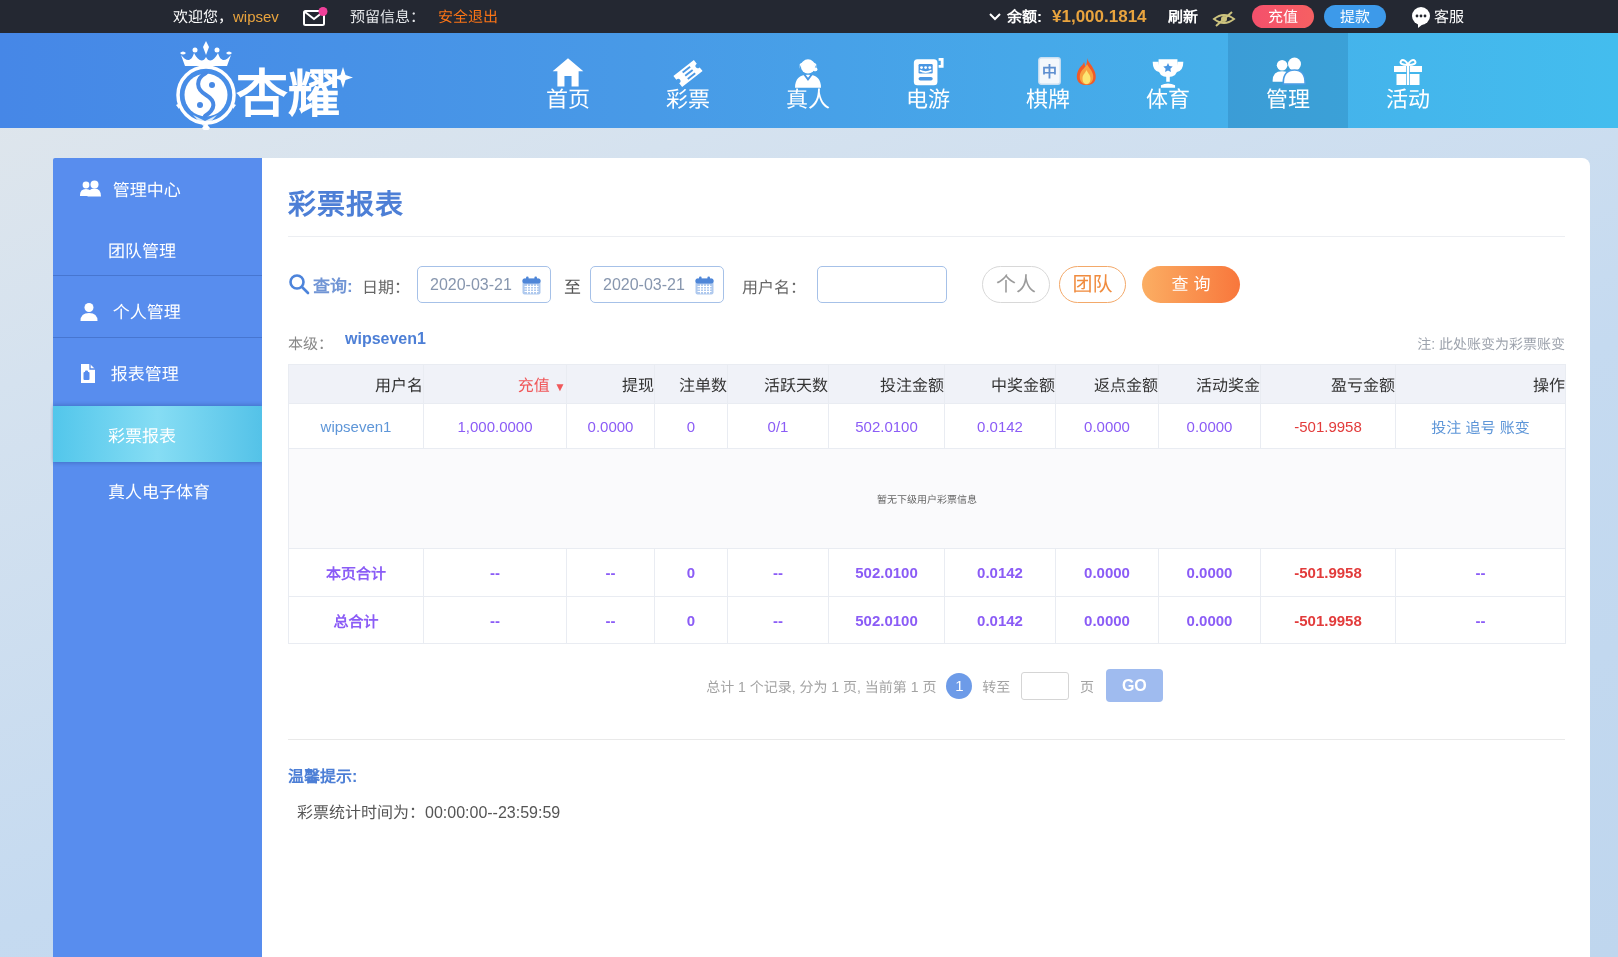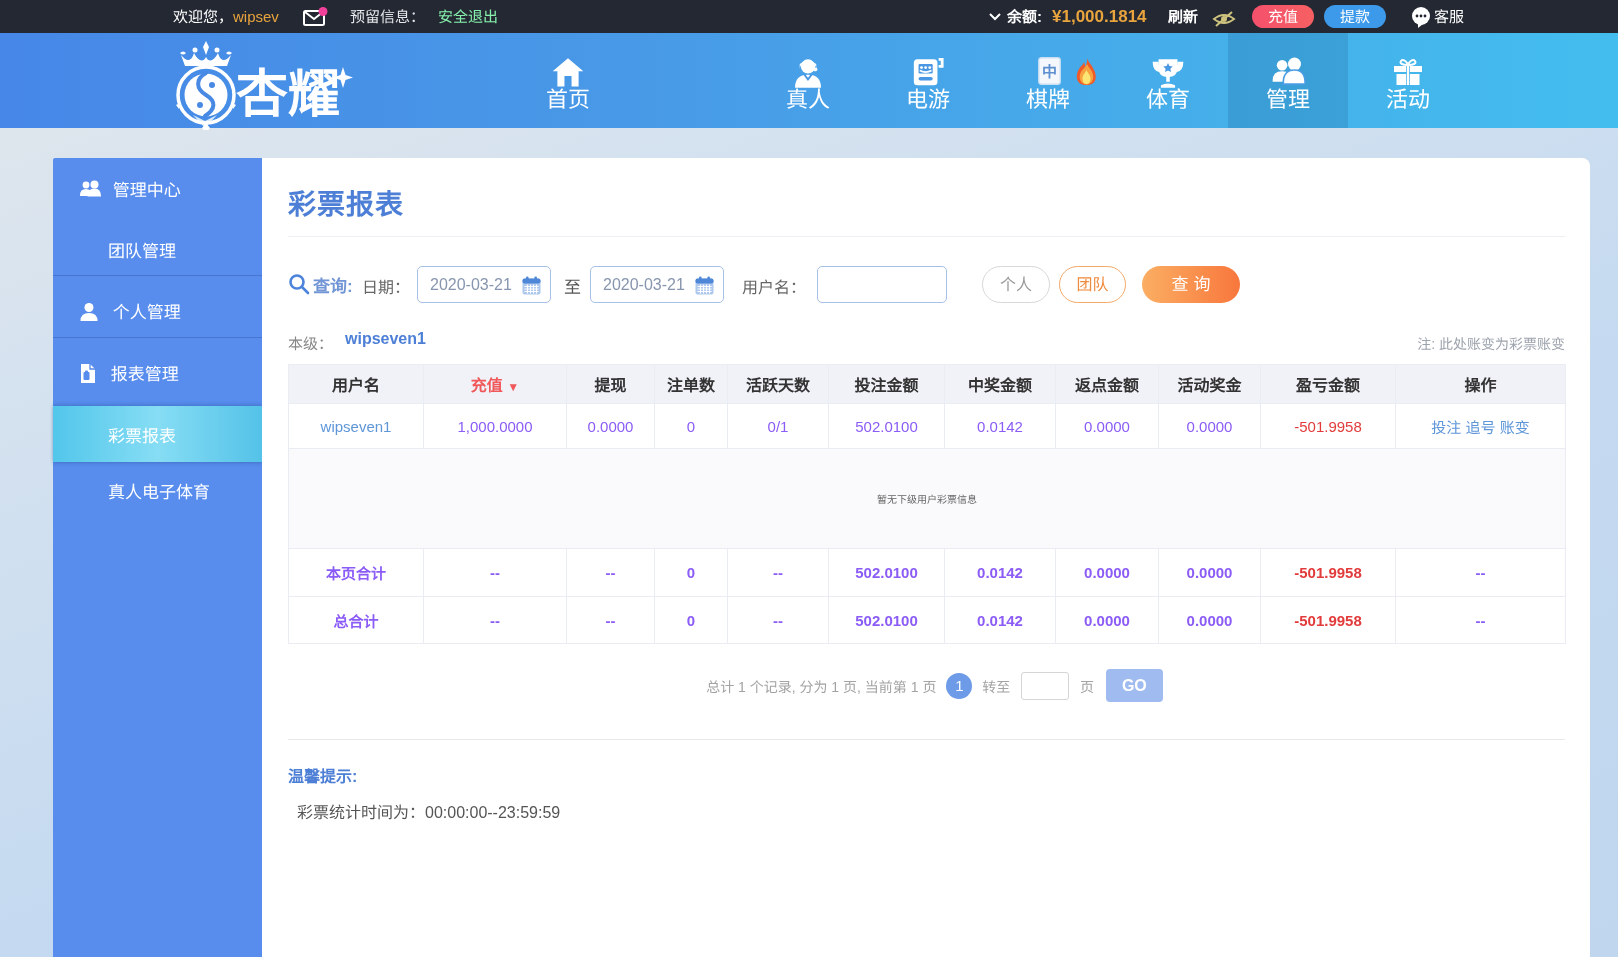--- a/index.html
+++ b/index.html
@@ -35,23 +35,23 @@
   
   .card { position:absolute; left:265px; top:158px; width:1325px; height:799px;
     background:#fff; border-radius:0 8px 0 0; box-shadow:-3px 0 0 #fff; }
   .h1 { position:absolute; left:23px; top:24px; font-size:28px; font-weight:bold; color:#4D7FD6; letter-spacing:1px; }
   .hr1 { position:absolute; left:23px; top:78px; width:1277px; height:1px; background:#ECEEF2; }
   .blue { color:#4D7FD6; }
   .inp { position:absolute; top:108px; height:37px; border:1px solid #A6C1E8; border-radius:5px; background:#fff;padding-left:6px; }
   .inp .dt { position:absolute; left:12px; top:9px; font-size:16px; color:#8796AE; }
   .inp svg { position:absolute; right:9px; top:9px; }
   .srch-lab { position:absolute; top:116px; font-size:16px; color:#666; }
-  .pill { position:absolute; top:108px; height:37px; border-radius:19px; text-align:center; line-height:35px; font-size:16px; }
+  .pill { position:absolute; top:108px; height:37px; border-radius:19px; text-align:center; line-height:35px; font-size:20px; }
   .tbl { position:absolute; left:23px; top:206px; border-collapse:collapse; table-layout:fixed; width:1277px; }
-  .tbl th { background:#F0F2F8; height:39px; font-size:16px; color:#333; font-weight:bold; border:1px solid #E9ECF2; }
+  .tbl th { background:#F0F2F8; height:39px; font-size:16px; color:#333; font-weight:normal; border:1px solid #E9ECF2;text-align:right; }
   .tbl td { text-align:center; font-size:15px; color:#8b5cf6; border:1px solid #E9ECF2; }
   .tbl td.red, .red { color:#E23B3B; }
   .tbl td.link, .link { color:#5E96D8; }
   .pgn { position:absolute; left:23px; top:511px; width:1277px; height:34px; text-align:center; font-size:14px; color:#A3A3A3; padding-left:16px; }
   .pgn * { vertical-align:middle; }
   .hr2 { position:absolute; left:23px; top:581px; width:1277px; height:1px; background:#E9E9E9; }
   .tip1 { position:absolute; left:23px; top:605px; font-size:16px; font-weight:bold; color:#4D7FD6; }
   .tip2 { position:absolute; left:32px; top:641px; font-size:16px; color:#555; }
 </style>
 </head>
@@ -60,21 +60,21 @@
 <div class="topbar">
   <div class="item" style="left:173px;">欢迎您，<span class="orange">wipsev</span></div>
   <div class="item" style="left:303px; top:6px;">
     <svg width="25" height="21" viewBox="0 0 25 21">
       <rect x="1" y="4" width="20" height="14" rx="1.5" fill="none" stroke="#fff" stroke-width="2"></rect>
       <path d="M2 5 L11 12 L20 5" fill="none" stroke="#fff" stroke-width="2"></path>
       <circle cx="20" cy="4.5" r="4.5" fill="#F0409A"></circle>
     </svg>
   </div>
   <div class="item" style="left:350px; color:#E6E8EB;">预留信息：</div>
-  <div class="item" style="left:438px; color:#86efac;">安全退出</div>
+  <div class="item" style="left:438px; color:#f97316;">安全退出</div>
   <div class="item" style="left:988px; top:1px;"><svg width="14" height="30" viewBox="0 0 14 30">
         <path d="M2 13 L7 18 L12 13" fill="none" stroke="#fff" stroke-width="2"></path>
       </svg></div>
   <div class="item" style="left:1007px; font-weight:bold;">余额:</div>
   <div class="item orange" style="left:1052px; font-weight:bold; font-size:17px;">¥1,000.1814</div>
   <div class="item" style="left:1168px; font-weight:bold;">刷新</div>
   <div class="item" style="left:1212px; top:7px;">
     <svg width="24" height="20" viewBox="0 0 24 20">
       <path d="M2 10 Q12 2 22 10 Q12 18 2 10 Z" fill="none" stroke="#CDC37E" stroke-width="2"></path>
       <circle cx="12" cy="10" r="3" fill="#CDC37E"></circle>
@@ -124,20 +124,31 @@
 
       <path d="M173 28 L175.5 36 L183 38.5 L175.5 41 L173 49 L170.5 41 L163 38.5 L170.5 36 Z" fill="#fff"></path>
     </svg>
   </div>
 
   <div class="nav-item" style="left:508px;">
     <div class="ico"><svg width="28" height="26" viewBox="0 0 28 26">
           <path d="M14 1 L27 12 L23 12 L23 25 L17 25 L17 16 L11 16 L11 25 L5 25 L5 12 L1 12 Z" fill="#fff"></path>
         </svg></div>
     <div class="lab">首页</div>
+  </div>
+  <div class="nav-item" style="left:628px;">
+    <div class="ico"><svg width="30" height="28" viewBox="0 0 30 28">
+          <g transform="rotate(-38 15 14)">
+            <path d="M4 8 L26 8 L26 12 Q23.5 12 23.5 14 T26 16 L26 20 L4 20 L4 16 Q6.5 16 6.5 14 T4 12 Z" fill="#fff"></path>
+            <line x1="12" y1="10.5" x2="20" y2="10.5" stroke="#4A97E3" stroke-width="1.6"></line>
+            <line x1="12" y1="14" x2="20" y2="14" stroke="#4A97E3" stroke-width="1.6"></line>
+            <line x1="12" y1="17.5" x2="20" y2="17.5" stroke="#4A97E3" stroke-width="1.6"></line>
+          </g>
+        </svg></div>
+    <div class="lab">彩票</div>
   </div>
   <div class="nav-item" style="left:748px;">
     <div class="ico"><svg width="28" height="28" viewBox="0 0 28 28">
           <circle cx="14" cy="8" r="6" fill="#fff"></circle>
           <path d="M3 26 Q3 15 14 15 Q25 15 25 26 Z" fill="#fff"></path>
           <path d="M7 6 Q14 0 21 6 L21 10 Q20 4 14 4 Q8 4 7 10 Z" fill="#fff"></path>
           <rect x="18" y="9" width="4" height="3" rx="1.5" fill="#fff"></rect>
           <path d="M11 15 L14 19 L17 15" fill="none" stroke="#4A97E3" stroke-width="1.6"></path>
         </svg></div>
     <div class="lab">真人</div>

